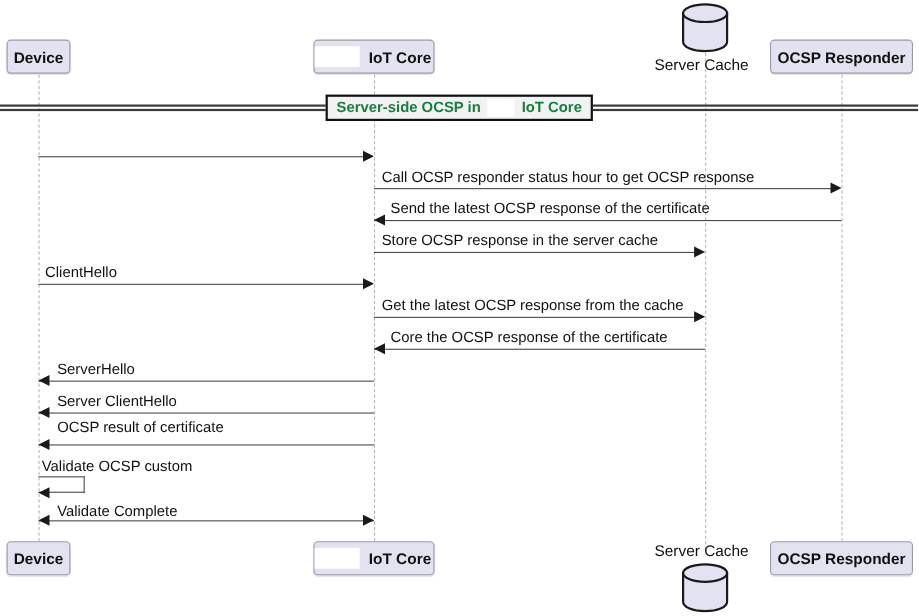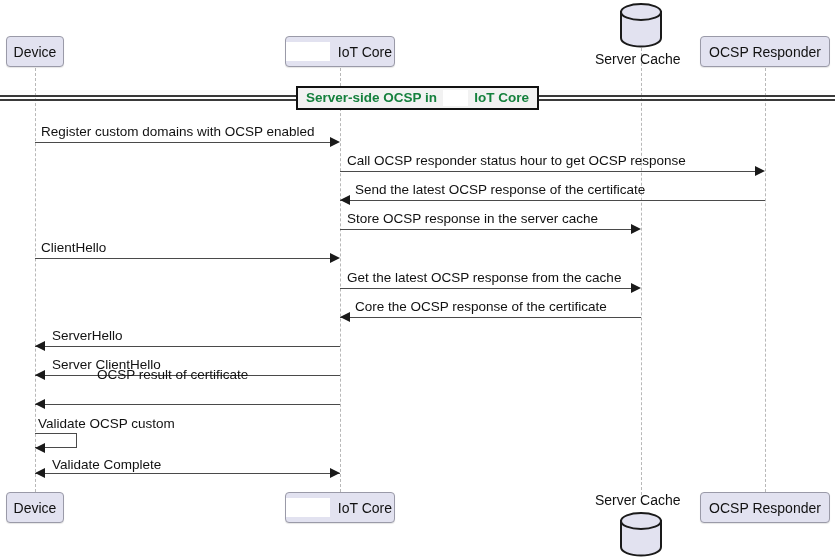--- a/index.html
+++ b/index.html
@@ -29,21 +29,21 @@
     border-radius:4px;
     color:#111111;
     font-size:14px;
     line-height:1;
     display:flex;
     align-items:center;
     justify-content:center;
     white-space:nowrap;
     box-shadow:0 1px 1px rgba(0,0,0,.10);
   }
-  .participant .plabel{padding:0 2px;}
+  .participant .plabel{padding:0 2px;font-weight:bold;}
   
   .logo-gap{
     display:inline-block;
     width:46px;
     height:19px;
     background:#ffffff;
     border:0;
     margin-right:6px;
     vertical-align:middle;
   }
@@ -155,21 +155,20 @@
     <span class="plabel">OCSP Responder</span>
   </div>
 
   <div class="divider-lines" style="top:95px;"></div>
   <div class="divider-title" style="left:296px; top:86px; width:243px; height:24px;">
     <span>Server-side OCSP in</span>
     <span class="logo-gap"></span>
     <span>IoT Core</span>
   </div>
 
-  <div class="msg-label" style="left:41px; top:125px;">Register custom domains with OCSP enabled</div>
   <div class="msg-line" style="left:35px; top:142px; width:297px;"></div>
   <div class="arrowhead right" style="left:330px; top:137px;"></div>
 
   <div class="msg-label" style="left:347px; top:154px;">Call OCSP responder status hour to get OCSP response</div>
   <div class="msg-line" style="left:340px; top:171px; width:417px;"></div>
   <div class="arrowhead right" style="left:755px; top:166px;"></div>
 
   <div class="msg-label" style="left:355px; top:183px;">Send the latest OCSP response of the certificate</div>
   <div class="msg-line" style="left:340px; top:200px; width:425px;"></div>
   <div class="arrowhead left" style="left:340px; top:195px;"></div>
@@ -191,21 +190,21 @@
   <div class="arrowhead left" style="left:340px; top:312px;"></div>
 
   <div class="msg-label" style="left:52px; top:329px;">ServerHello</div>
   <div class="msg-line" style="left:35px; top:346px; width:305px;"></div>
   <div class="arrowhead left" style="left:35px; top:341px;"></div>
 
   <div class="msg-label" style="left:52px; top:358px;">Server ClientHello</div>
   <div class="msg-line" style="left:35px; top:375px; width:305px;"></div>
   <div class="arrowhead left" style="left:35px; top:370px;"></div>
 
-  <div class="msg-label" style="left:52px; top:368px;margin-left:45px;">OCSP result of certificate</div>
+  <div class="msg-label" style="left:52px; top:382px;">OCSP result of certificate</div>
   <div class="msg-line" style="left:35px; top:404px; width:305px;"></div>
   <div class="arrowhead left" style="left:35px; top:399px;"></div>
 
   <div class="msg-label" style="left:38px; top:417px;">Validate OCSP custom</div>
   <div class="selfloop" style="left:35px; top:433px; width:42px; height:15px;"></div>
   <div class="arrowhead left" style="left:35px; top:443px;"></div>
 
   <div class="msg-label" style="left:52px; top:458px;">Validate Complete</div>
   <div class="msg-line" style="left:35px; top:473px; width:305px;"></div>
   <div class="arrowhead left" style="left:35px; top:468px;"></div>

